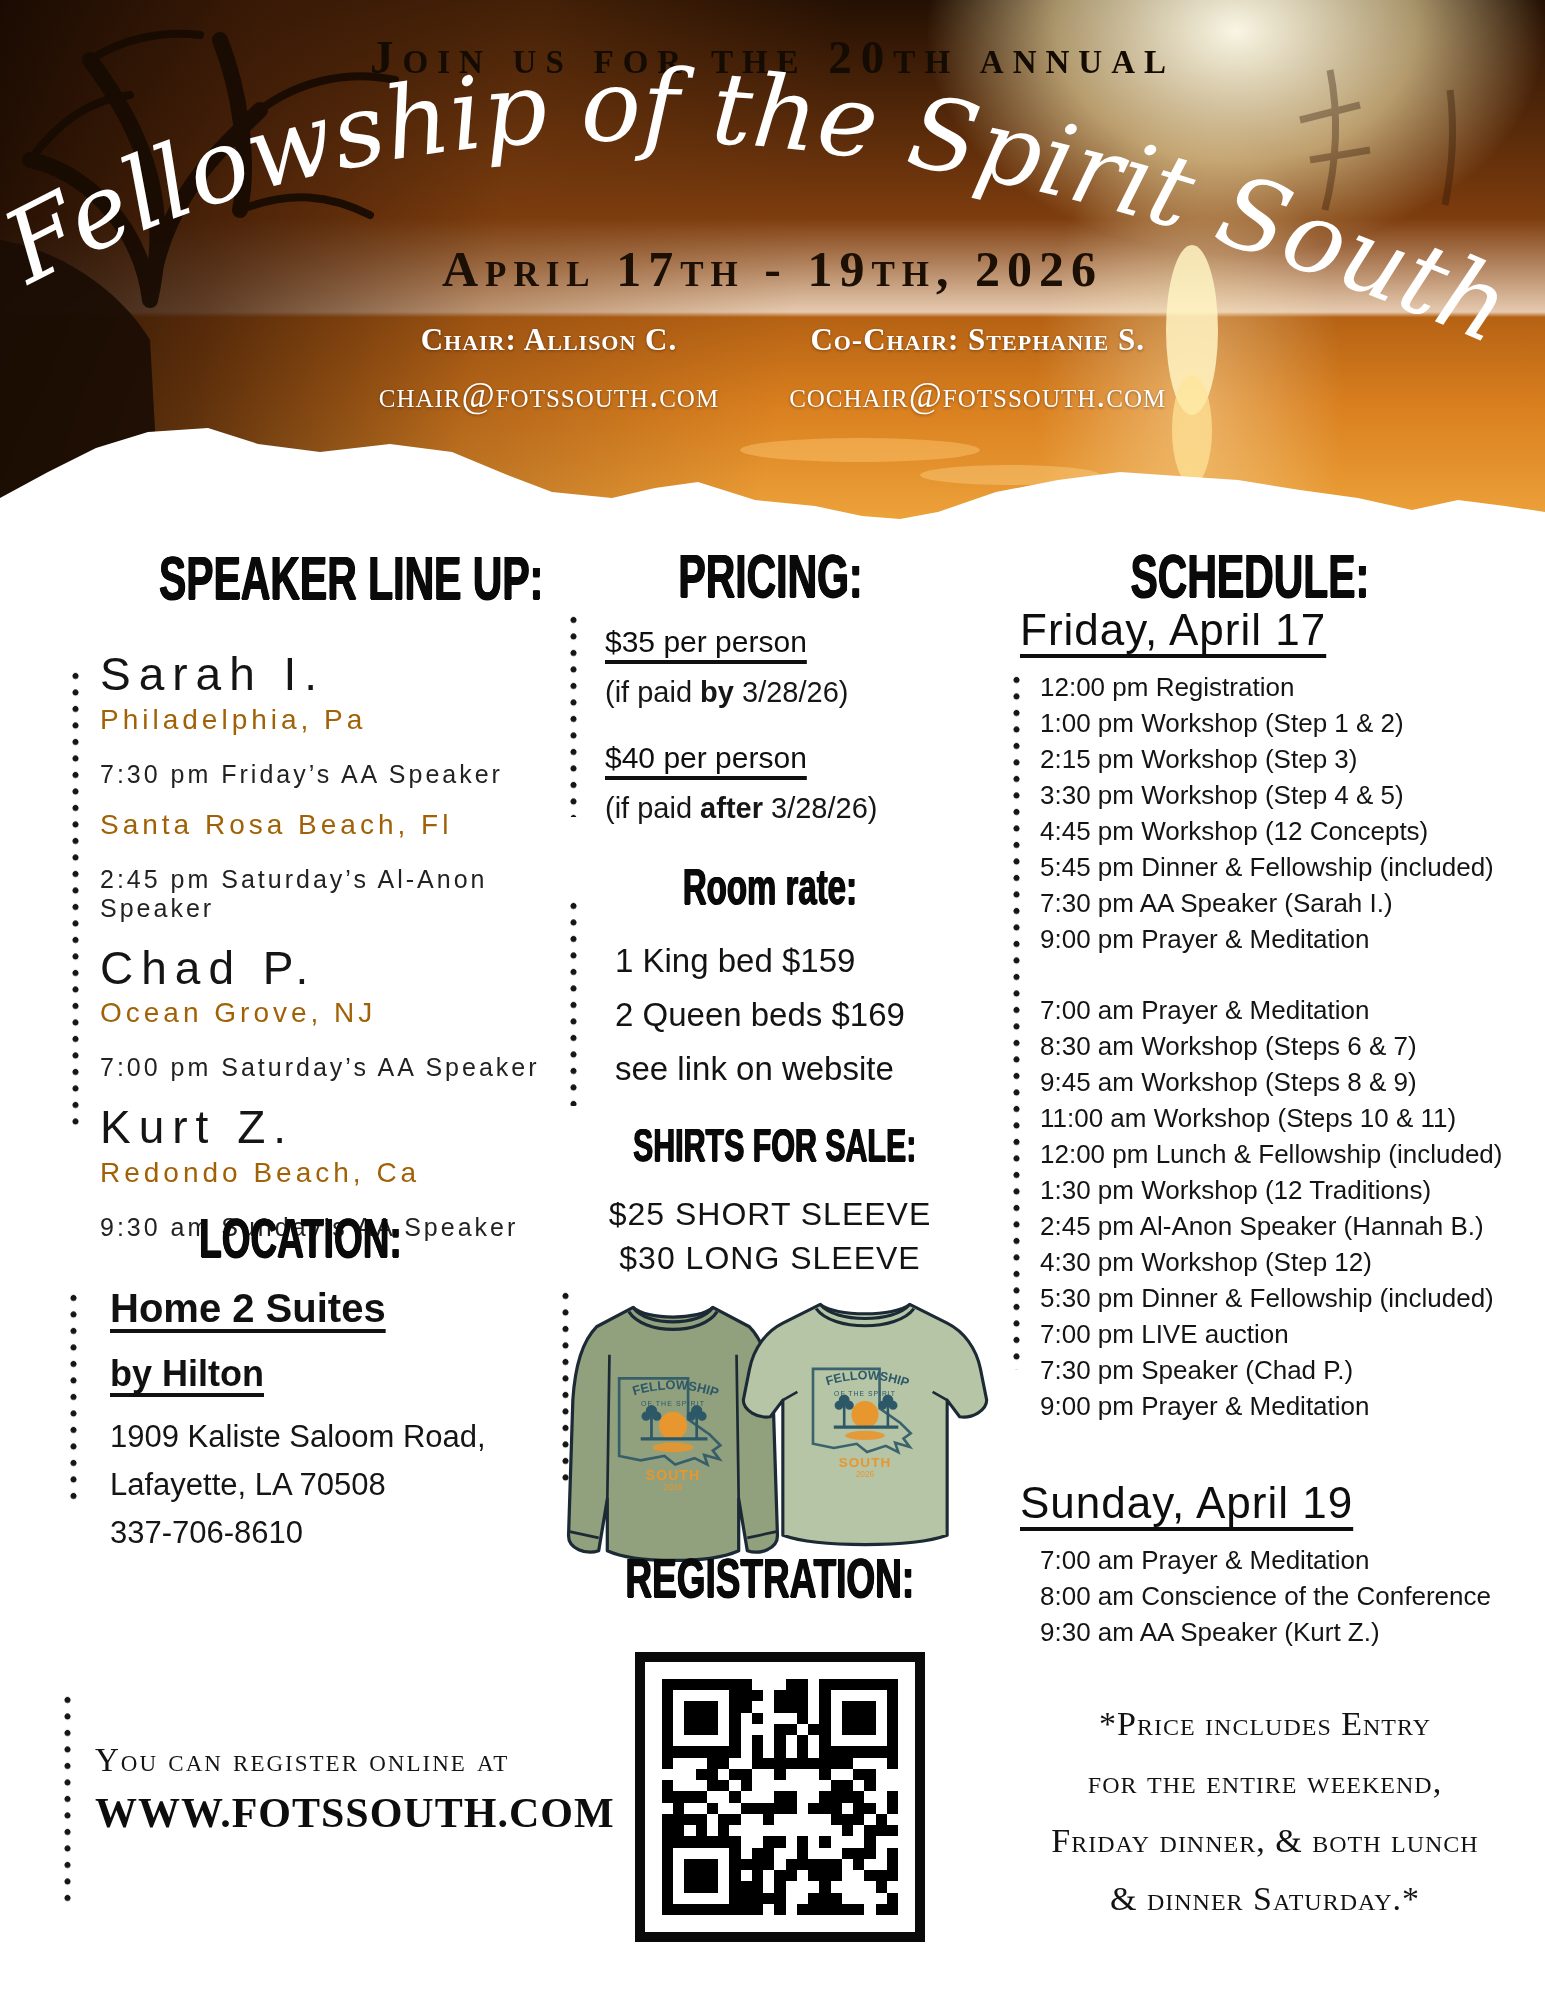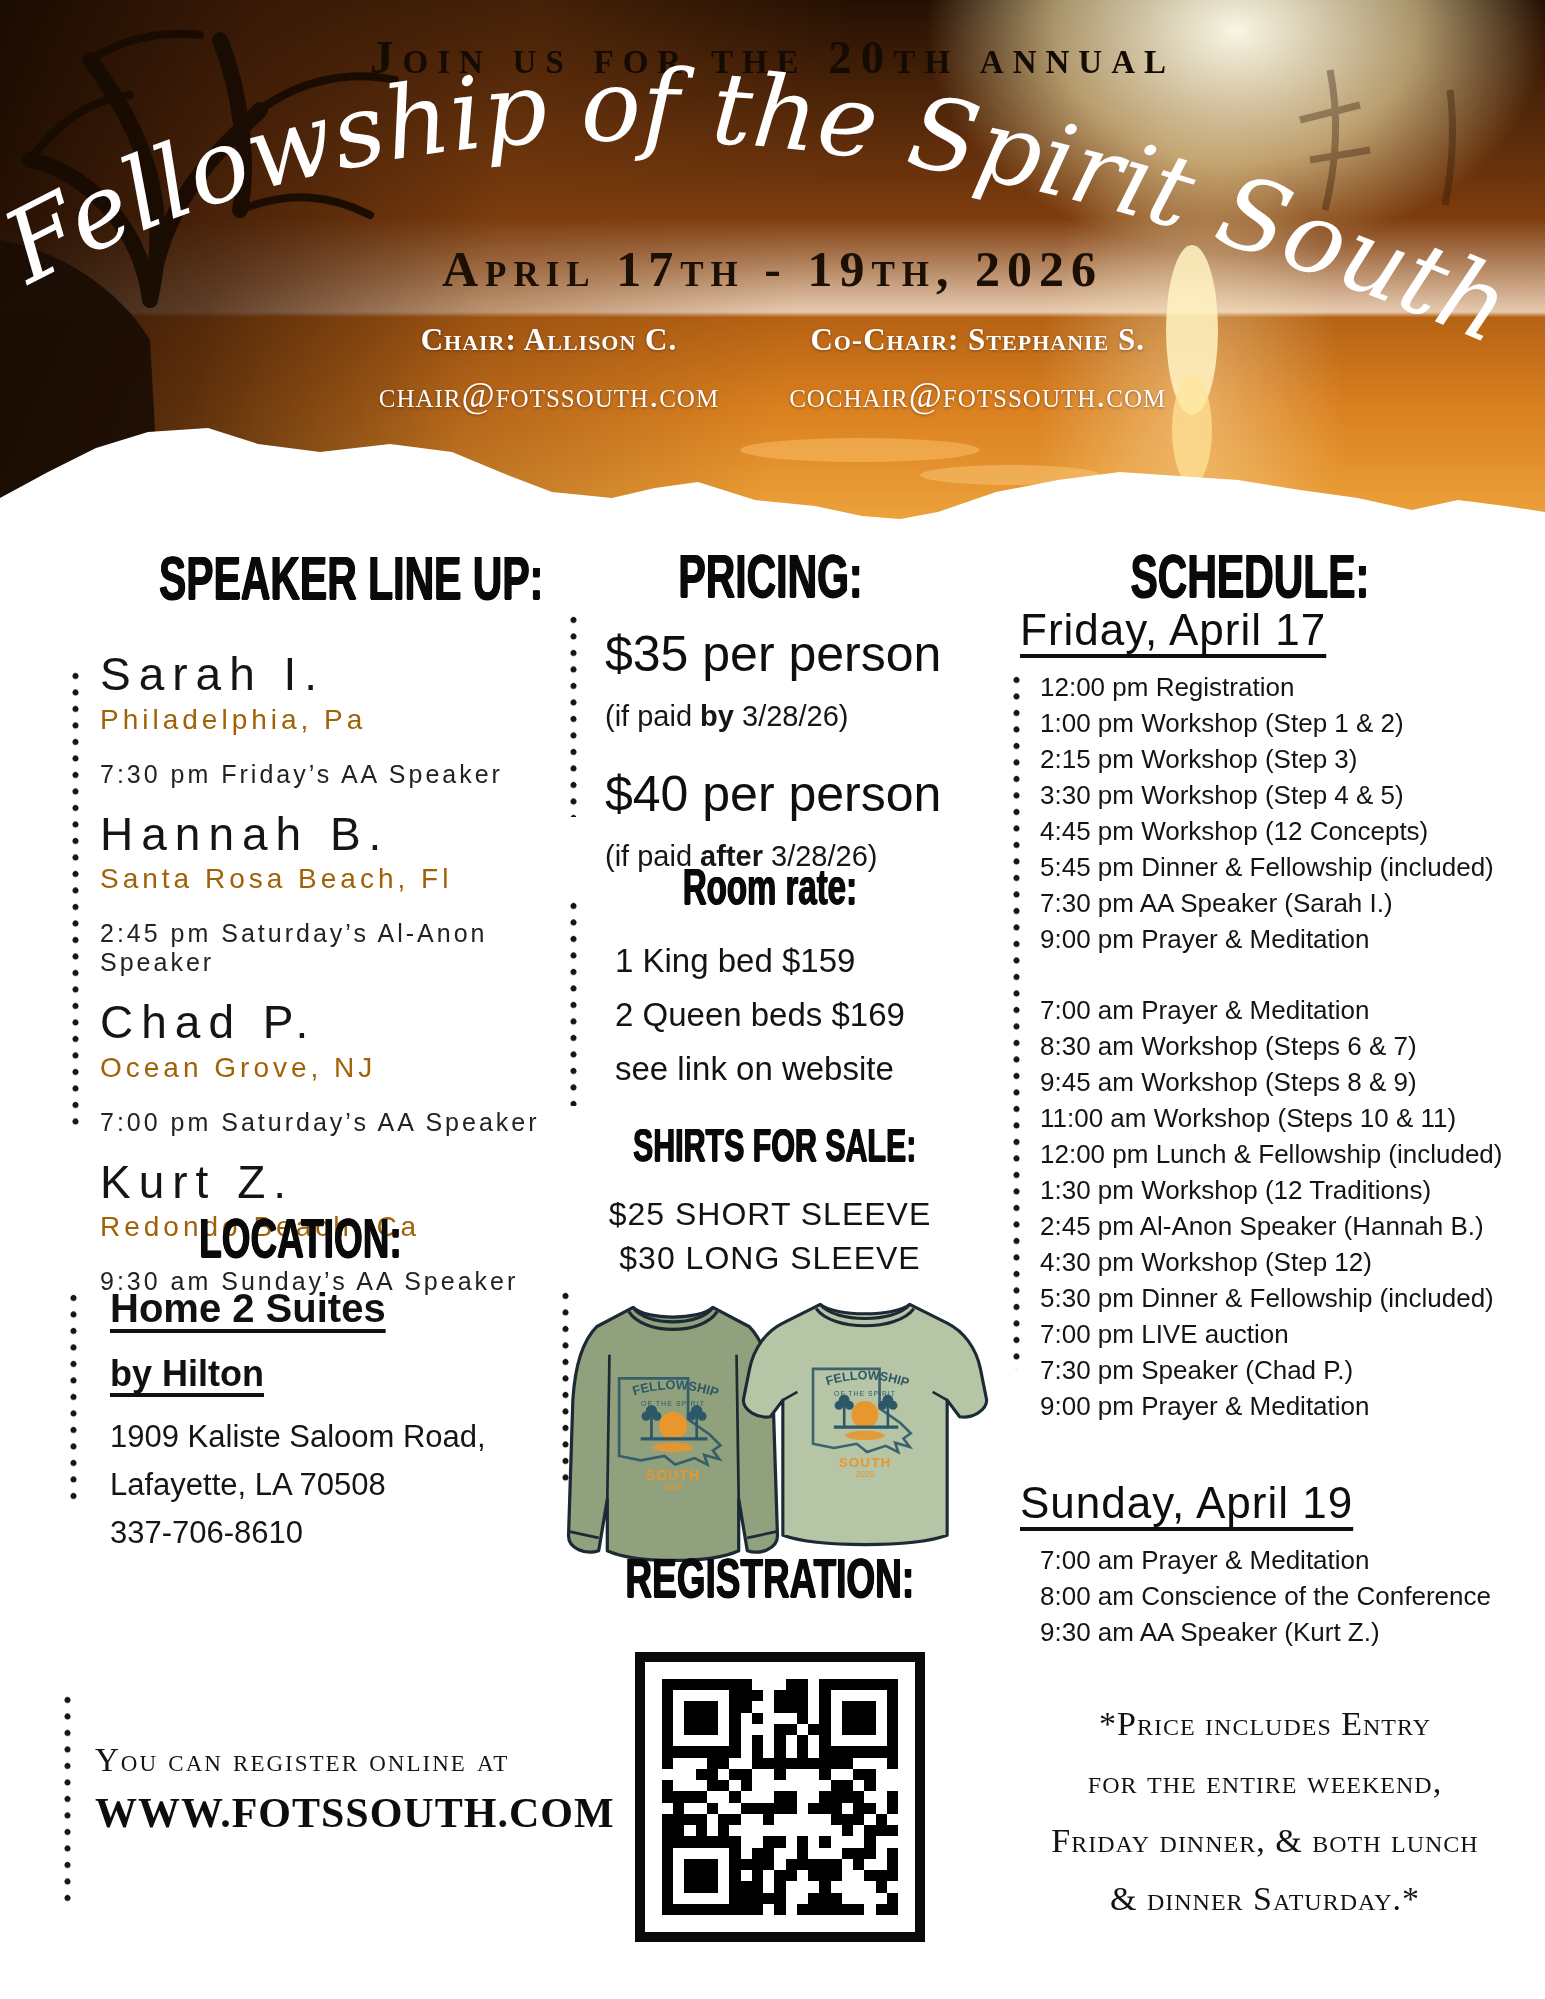--- a/index.html
+++ b/index.html
@@ -50,21 +50,21 @@
     text-decoration-thickness:4px;text-underline-offset:7px;}
   .loc-venue2{font-size:36px;font-weight:700;margin-top:22px;text-decoration:underline;
     text-decoration-thickness:4px;text-underline-offset:7px;}
   .loc-addr{font-size:31px;line-height:1.55;margin-top:18px;color:#151515;}
   #sec-online{left:95px;top:1742px;width:470px;font-family:"Liberation Serif",serif;}
   .online-1{font-size:33px;font-variant:small-caps;letter-spacing:2px;color:#141414;}
   .online-2{font-size:42px;font-weight:700;letter-spacing:1px;margin-top:10px;color:#0d0d0d;}
   
   #sec-pricing{left:560px;top:540px;width:420px;}
   .tier{padding-left:45px;text-align:left;}
-  .tier-price{font-size:50px;color:#0f0f0f;
+  .tier-price{font-size:30px;color:#0f0f0f;text-decoration:underline;
     text-decoration-thickness:3.5px;text-underline-offset:8px;}
   .tier-cond{font-size:29px;margin-top:17px;color:#161616;}
   .t1{margin-top:14px;} .t2{margin-top:32px;}
   #sec-room{left:560px;top:858px;width:420px;}
   .room-lines{padding-left:55px;font-size:33px;line-height:1.63;margin-top:18px;color:#131313;}
   #sec-shirts{left:560px;top:1118px;width:420px;text-align:center;}
   .shirt-prices{font-size:32px;line-height:1.38;margin-top:20px;letter-spacing:1px;color:#131313;}
   .shirt-stage{position:relative;width:420px;height:285px;margin-top:4px;}
   .shirt-stage svg{position:absolute;}
   #sec-reghead{left:548px;top:1545px;width:444px;}
@@ -144,21 +144,20 @@
 
   <section class="sec" id="sec-speakers">
     <h2 class="impact sz62"><span class="cond">SPEAKER LINE UP:</span></h2>
     <div class="speaker-list">
       <div class="speaker">
         <div class="speaker-name">Sarah I.</div>
         <div class="speaker-loc">Philadelphia, Pa</div>
         <div class="speaker-slot">7:30 pm Friday’s AA Speaker</div>
       </div>
       <div class="speaker">
-        <div class="speaker-name">Hannah B.</div>
         <div class="speaker-loc">Santa Rosa Beach, Fl</div>
         <div class="speaker-slot">2:45 pm Saturday’s Al-Anon Speaker</div>
       </div>
       <div class="speaker">
         <div class="speaker-name">Chad P.</div>
         <div class="speaker-loc">Ocean Grove, NJ</div>
         <div class="speaker-slot">7:00 pm Saturday’s AA Speaker</div>
       </div>
       <div class="speaker">
         <div class="speaker-name">Kurt Z.</div>

